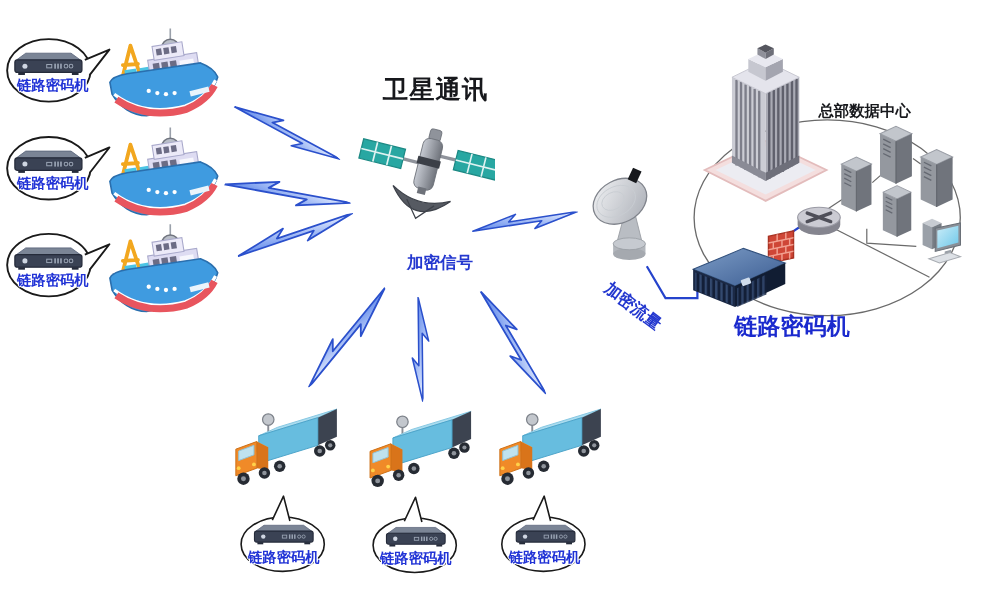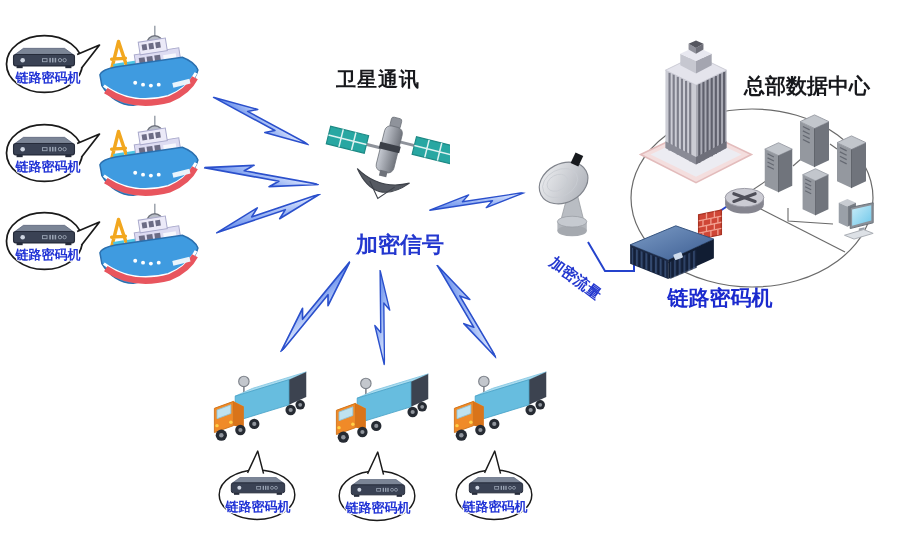--- a/index.html
+++ b/index.html
@@ -288,36 +288,36 @@
   <svg class="bolt" style="left:350px;top:231px;transform:rotate(143deg)" width="110" height="33">
       <use href="#sym-bolt"></use>
     </svg>
   <svg class="bolt" style="left:380px;top:244px;transform:rotate(103deg)" width="92" height="28">
       <use href="#sym-bolt"></use>
     </svg>
   <svg class="bolt" style="left:437px;top:235px;transform:rotate(73deg)" width="107" height="32">
       <use href="#sym-bolt"></use>
     </svg>
 
-  <div class="lbl lbl-black" style="left:336px;top:66px;width:120px;text-align:left;font-size:20px;letter-spacing:1px">卫星通讯</div>
+  <div class="lbl lbl-black" style="left:336px;top:66px;width:120px;text-align:center;font-size:23px;letter-spacing:1px">卫星通讯</div>
   <svg class="abs" style="left:322px;top:106px" width="128" height="113">
       <use href="#sym-satellite"></use>
     </svg>
-  <div class="lbl lbl-blue" style="left:348px;top:230px;width:104px;text-align:center;font-size:22px">加密信号</div>
+  <div class="lbl lbl-blue" style="left:348px;top:230px;width:104px;text-align:center;font-size:15px">加密信号</div>
 
   <svg class="abs" style="left:534px;top:152px" width="70" height="89">
       <use href="#sym-gdish"></use>
     </svg>
   <div class="lbl lbl-blue" style="left:557px;top:253px;font-size:15px;transform:rotate(37deg);transform-origin:0 0;
        text-shadow:-1px 0 #fff,1px 0 #fff,0 -1px #fff,0 1px #fff">加密流量</div>
 
   <svg class="abs" style="left:634px;top:22px" width="124" height="170">
       <use href="#sym-building"></use>
     </svg>
-  <div class="lbl lbl-black" style="left:744px;top:72px;width:152px;font-size:21px">总部数据中心</div>
+  <div class="lbl lbl-black" style="left:744px;top:92px;width:152px;font-size:14px">总部数据中心</div>
 
   <svg class="abs" style="left:762px;top:140px" width="33" height="55">
       <use href="#sym-server"></use>
     </svg>
   <svg class="abs" style="left:797px;top:112px" width="35" height="58">
       <use href="#sym-server"></use>
     </svg>
   <svg class="abs" style="left:800px;top:166px" width="31" height="52">
       <use href="#sym-server"></use>
     </svg>

